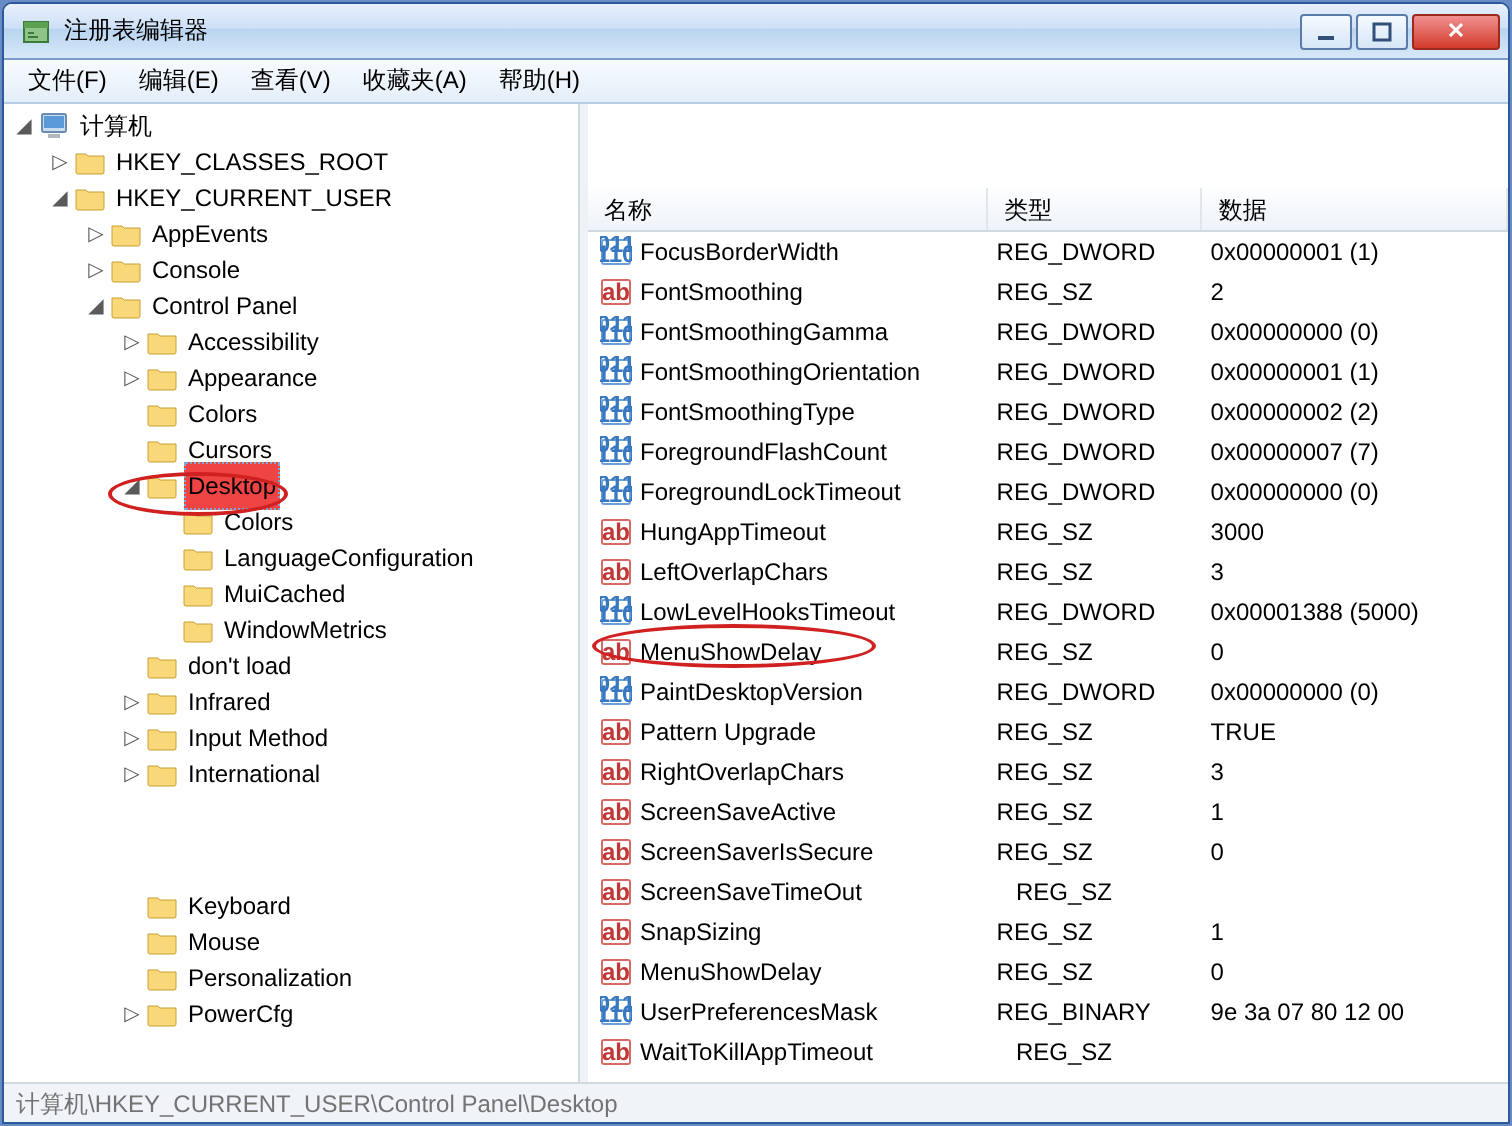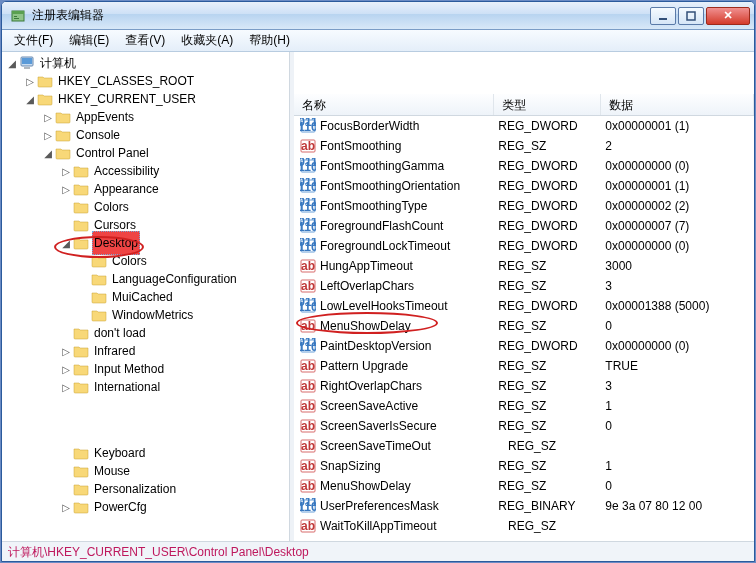--- a/index.html
+++ b/index.html
@@ -34,21 +34,21 @@
 
 .list-panel { flex: 1; display: flex; flex-direction: column; overflow: hidden; position: relative; margin-top: 42px; }
 .list-header { height: 22px; background: linear-gradient(#fdfeff,#eef3f9); border-bottom: 1px solid #d0d8e0; display: flex; }
 .col-head { padding: 3px 8px; border-right: 1px solid #e0e6ec; cursor: default; }
 .list-body { flex: 1; overflow: auto; }
 .list-row { display: flex; height: 20px; align-items: center; cursor: default; }
 .cell { padding: 0 4px; overflow: hidden; white-space: nowrap; text-overflow: ellipsis; }
 .cell.name { display: flex; align-items: center; }
 .val-icon { width: 16px; height: 16px; margin: 0 4px 0 2px; flex-shrink: 0; }
 
-.statusbar { height: 20px; border-top: 1px solid #d0d8e0; background: #f0f4f9; padding: 2px 6px; color: #be185d; }
+.statusbar { height: 20px; border-top: 1px solid #d0d8e0; background: #f0f4f9; padding: 2px 6px; color: #737373; }
 
 .splitter { width: 4px; background: #eef2f7; cursor: ew-resize; }
 
 svg { display: block; }
 </style>
 </head>
 <body>
 
 <div class="window">
 

